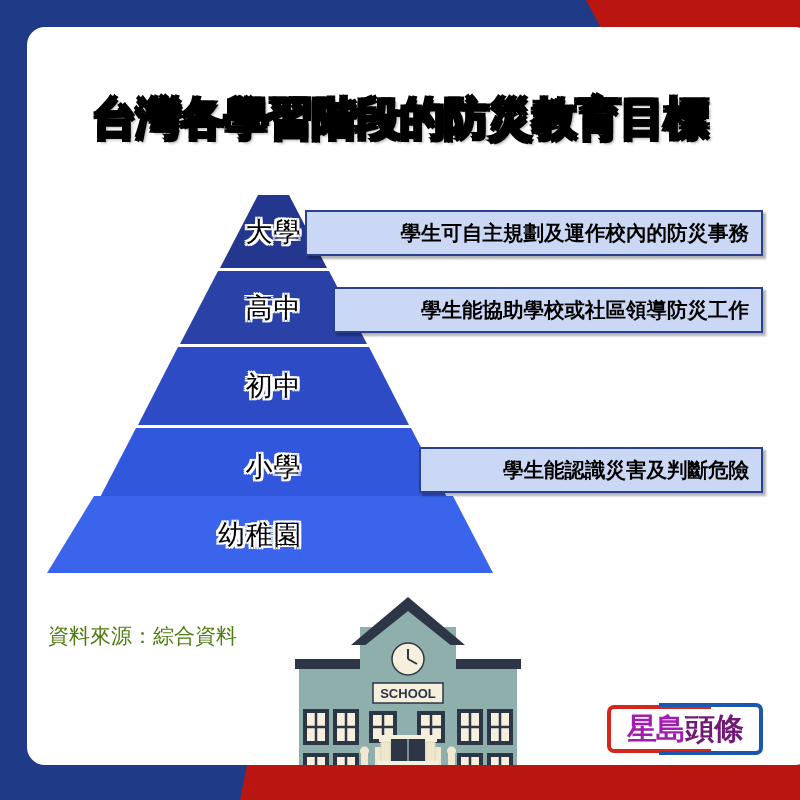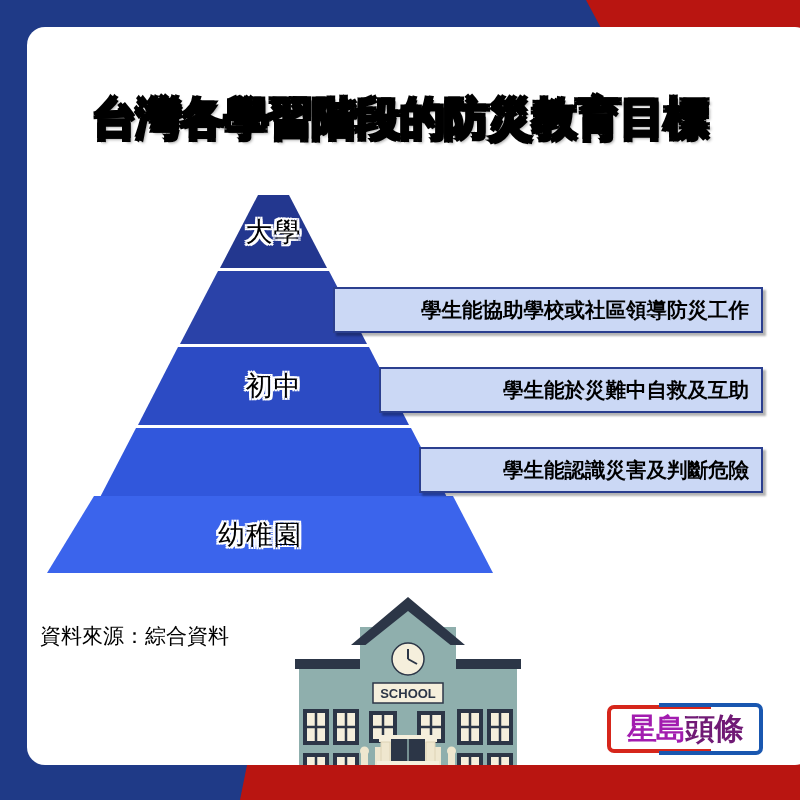--- a/index.html
+++ b/index.html
@@ -118,25 +118,25 @@
     font-weight: 700;
     color: #000000;
     white-space: nowrap;
     padding-right: 12px;
     letter-spacing: 0px;
   }
 
   
   .source {
     position: absolute;
-    left: 13px;
+    left: 21px;
     top: 595px;
     font-family: "Liberation Serif", "DejaVu Serif", serif;
     font-size: 21px;
-    color: #000000;
+    color: #4d7c0f;
     white-space: nowrap;
   }
 
   
   .school {
     position: absolute;
     left: 266px;
     top: 568px;
     width: 230px;
     height: 175px;
@@ -205,51 +205,53 @@
         <svg class="shape" viewBox="0 0 746 73" preserveAspectRatio="none">
           <polygon points="231,0 262,0 300,73 193,73" fill="#23378F"></polygon>
         </svg>
         <div class="tier-label" style="left:153px;width:187px;">大學</div>
       </div>
 
       <div class="tier" style="top:76px;height:73px;">
         <svg class="shape" viewBox="0 0 746 73" preserveAspectRatio="none">
           <polygon points="191,0 302,0 340,73 153,73" fill="#2A42A8"></polygon>
         </svg>
+        <div class="tier-label" style="left:113px;width:267px;">高中</div>
       </div>
 
       <div class="tier" style="top:152px;height:78px;">
         <svg class="shape" viewBox="0 0 746 78" preserveAspectRatio="none">
           <polygon points="151,0 342,0 382,78 111,78" fill="#2C4BC4"></polygon>
         </svg>
         <div class="tier-label" style="left:71px;width:351px;">初中</div>
       </div>
 
       <div class="tier" style="top:233px;height:77px;">
         <svg class="shape" viewBox="0 0 746 77" preserveAspectRatio="none">
           <polygon points="109,0 384,0 424,77 69,77" fill="#3157DC"></polygon>
         </svg>
+        <div class="tier-label" style="left:29px;width:435px;">小學</div>
       </div>
 
       <div class="tier" style="top:301px;height:77px;">
         <svg class="shape" viewBox="0 0 746 77" preserveAspectRatio="none">
           <polygon points="67,0 426,0 466,77 20,77" fill="#3B64EC"></polygon>
         </svg>
         <div class="tier-label" style="left:-20px;width:506px;">幼稚園</div>
       </div>
     </div>
 
+    <div class="panel" style="left:278px;top:183px;width:458px;height:46px;">
+      <span class="panel-text">學生可自主規劃及運作校內的防災事務</span>
+    </div>
 
     <div class="panel" style="left:306px;top:260px;width:430px;height:46px;">
       <span class="panel-text">學生能協助學校或社區領導防災工作</span>
     </div>
 
-    <div class="panel" style="left:352px;top:340px;width:384px;height:46px;">
-      <span class="panel-text">學生能於災難中自救及互助</span>
-    </div>
 
     <div class="panel" style="left:392px;top:420px;width:344px;height:46px;">
       <span class="panel-text">學生能認識災害及判斷危險</span>
     </div>
 
 
     <div class="source">資料來源：綜合資料</div>
 
     <svg class="school" viewBox="0 0 230 175">
 

